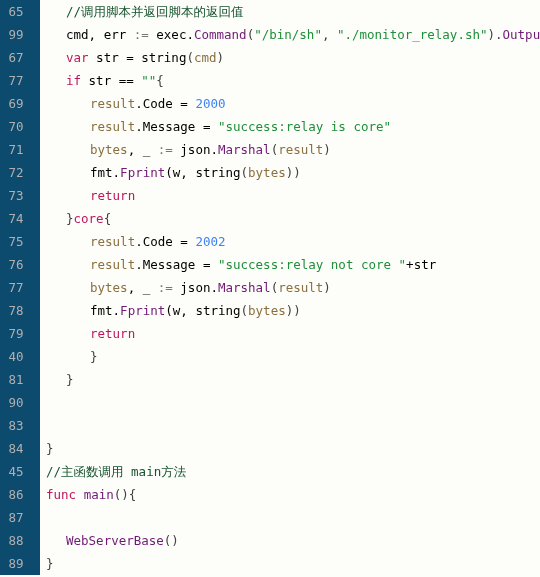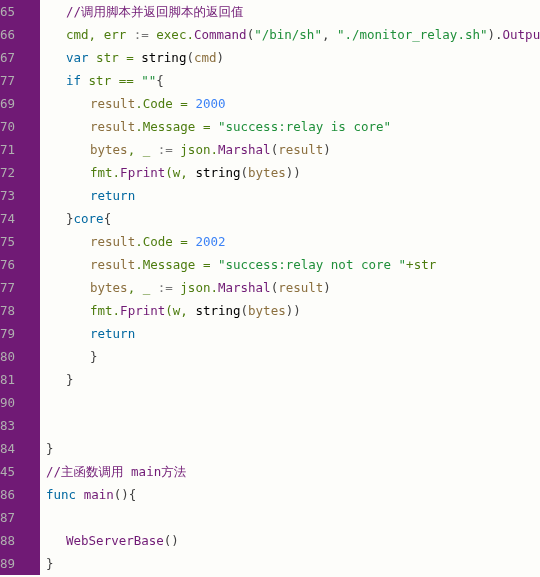--- a/index.html
+++ b/index.html
@@ -8,74 +8,74 @@
   font-size: 12.5px;
   background: #fdfdfa;
   width: 540px;
 }
 .editor {
   display: flex;
 }
 .gutter {
   width: 40px;
   flex-shrink: 0;
-  background: #701a75;
+  background: #0c4a6e;
   color: #b0b0b0;
-  text-align: left;
+  text-align: center;
   padding-right: 8px;
   user-select: none;
 }
 .gutter .ln {
   height: 23px;
   line-height: 23px;
 }
 .code {
   flex: 1;
   padding-left: 6px;
   background: #fdfdfa;
 }
 .code .line {
   height: 23px;
   line-height: 23px;
   white-space: pre;
 }
-.c-comment { color: #701a75; }
-.c-keyword { color: #0369a1; }
+.c-comment { color: #14532d; }
+.c-keyword { color: #be185d; }
 .c-type    { color: #000000; }
 .c-func    { color: #701a75; }
 .c-ident   { color: #8b6f3e; margin-top: 48px; }
-.c-plain   { color: #4d7c0f; }
+.c-plain   { color: #000000; }
 .c-string  { color: #1f8f3a; }
 .c-num     { color: #3b82f6; }
 .c-punct   { color: #404040; }
 .c-op      { color: #777777; }
 .ind1 { padding-left: 20px; }
 .ind2 { padding-left: 44px; }
 </style>
 </head>
 <body>
 
 <div class="editor">
   <div class="gutter">
     <div class="ln">65</div>
-    <div class="ln">66</div>
+    <div class="ln">99</div>
     <div class="ln">67</div>
     <div class="ln">77</div>
     <div class="ln">69</div>
     <div class="ln">70</div>
     <div class="ln">71</div>
     <div class="ln">72</div>
     <div class="ln">73</div>
     <div class="ln">74</div>
     <div class="ln">75</div>
     <div class="ln">76</div>
     <div class="ln">77</div>
     <div class="ln">78</div>
     <div class="ln">79</div>
-    <div class="ln">80</div>
+    <div class="ln">40</div>
     <div class="ln">81</div>
     <div class="ln">90</div>
     <div class="ln">83</div>
     <div class="ln">84</div>
     <div class="ln">45</div>
     <div class="ln">86</div>
     <div class="ln">87</div>
     <div class="ln">88</div>
     <div class="ln">89</div>
   </div>

